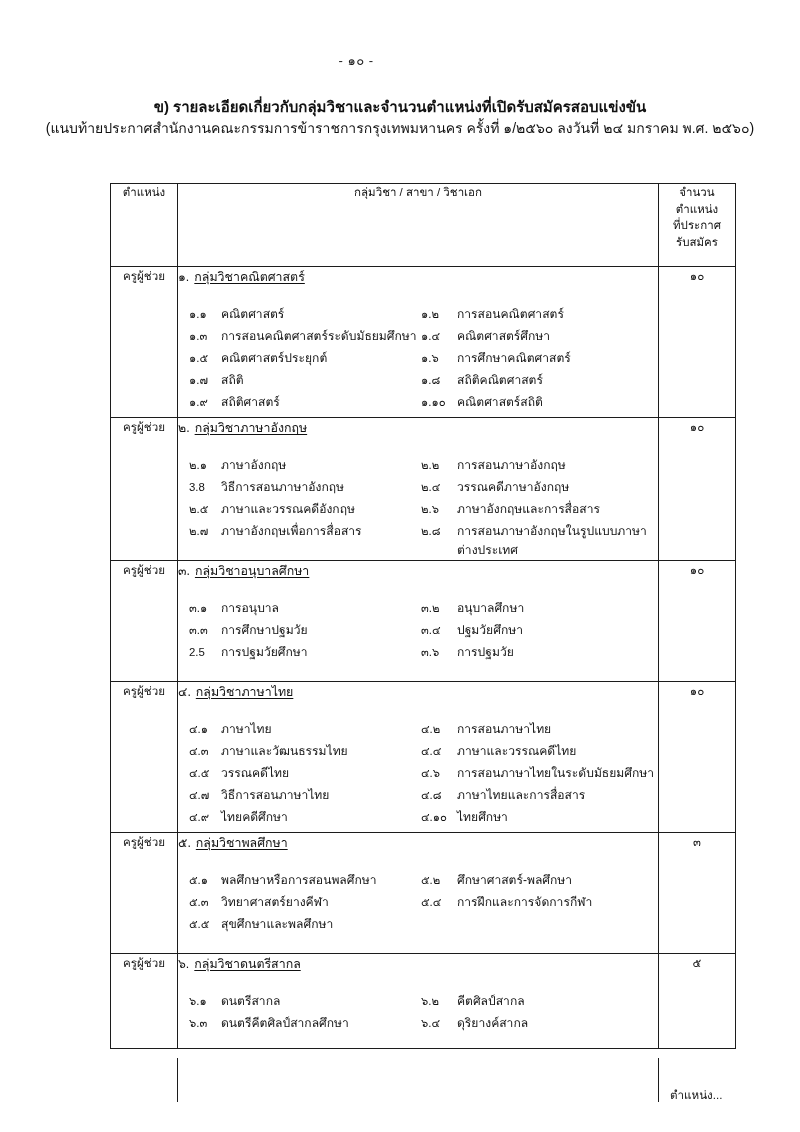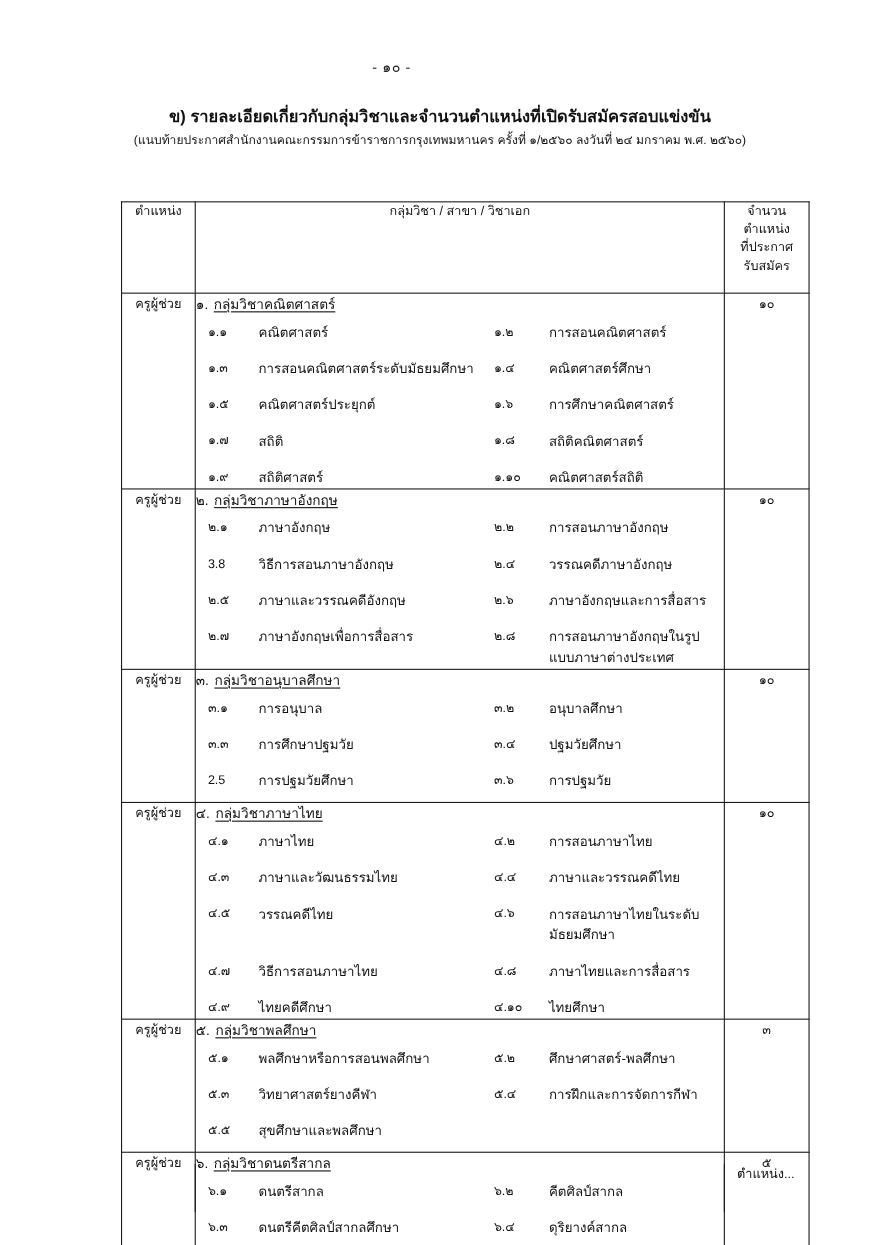--- a/index.html
+++ b/index.html
@@ -51,21 +51,21 @@
     white-space: nowrap;
   }
   .heading-line-2 {
     font-size: 13.2px;
     font-weight: bold;
     line-height: 21px;
     color: #111111;
     white-space: nowrap;
   }
   .heading-line-3 {
-    font-size: 11px;
+    font-size: 14px;
     font-weight: normal;
     line-height: 21px;
     color: #111111;
     white-space: nowrap;
   }
 
   
   .subject-table {
     position: absolute;
     left: 110px;
@@ -137,23 +137,22 @@
   .group-title .gt-text {
     text-decoration: underline;
     text-underline-offset: 2px;
   }
 
   .items-grid {
     display: grid;
     grid-template-columns: 32px 200px 36px 1fr;
     row-gap: 3px;
     column-gap: 0px;
-    margin-top: 4px;
+    margin-top: 16px;
     margin-left: 11px;
-    gap: 14px;
   }
   .item-num {
     font-size: 11.4px;
     color: #111111;
     line-height: 19px;
     white-space: nowrap;
   }
   .item-label {
     font-size: 12.1px;
     color: #111111;
@@ -175,21 +174,21 @@
     width: 1px;
     height: 44px;
     background: #1c1c1c;
   }
   .cont-stub .v-line.l1 { left: 67px; }
   .cont-stub .v-line.l2 { left: 548px; }
 
   .cont-text {
     position: absolute;
     left: 560px;
-    top: 0;
+    top: 28px;
     font-size: 11.6px;
     color: #111111;
     white-space: nowrap;
   }
 </style>
 </head>
 <body>
 
 <div class="page">
 

